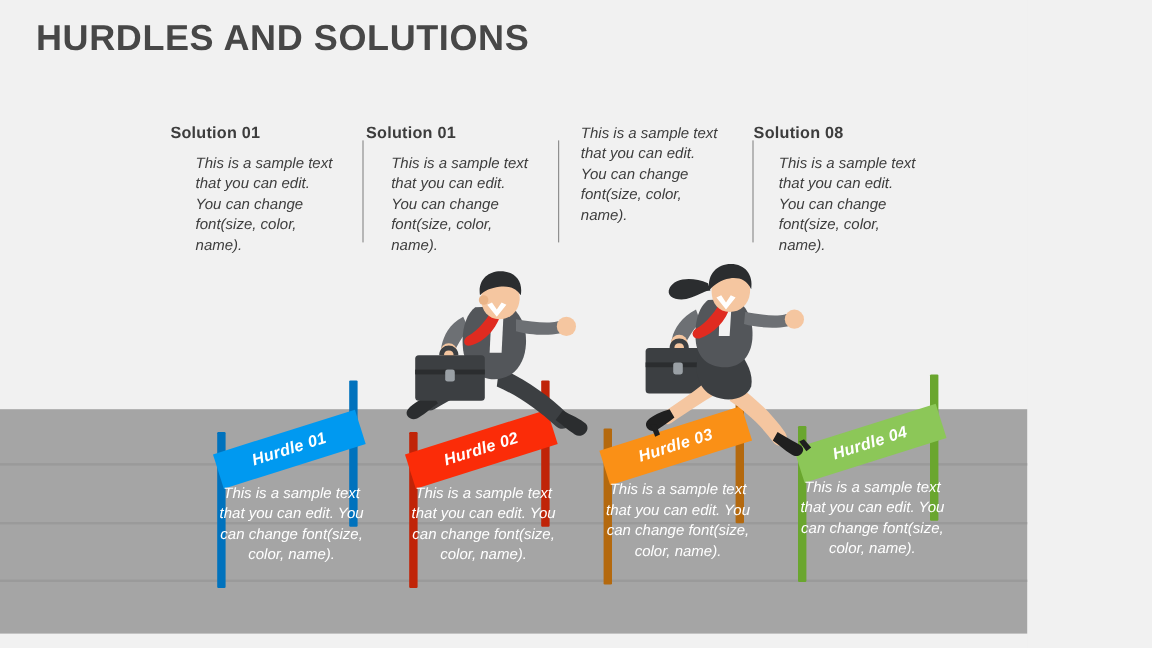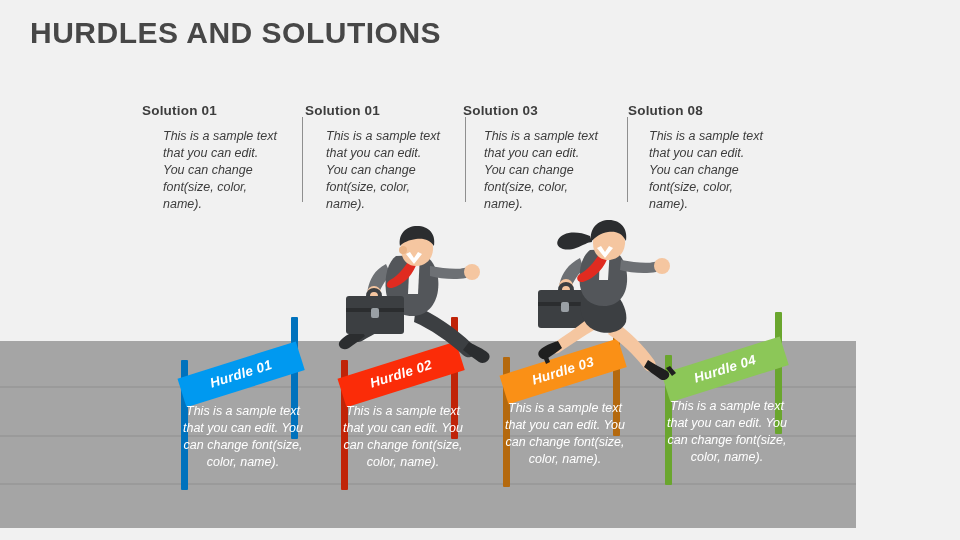--- a/index.html
+++ b/index.html
@@ -145,21 +145,20 @@
 
   <div class="solution-col" style="left:142px;">
     <div class="solution-title">Solution 01</div>
     <div class="solution-body">This is a sample text that you can edit. You can change font(size, color, name).</div>
   </div>
   <div class="solution-col" style="left:305px;">
     <div class="solution-title">Solution 01</div>
     <div class="solution-body">This is a sample text that you can edit. You can change font(size, color, name).</div>
   </div>
   <div class="solution-col" style="left:463px;">
-    <div class="solution-title">Solution 03</div>
     <div class="solution-body">This is a sample text that you can edit. You can change font(size, color, name).</div>
   </div>
   <div class="solution-col" style="left:628px;">
     <div class="solution-title">Solution 08</div>
     <div class="solution-body">This is a sample text that you can edit. You can change font(size, color, name).</div>
   </div>
 
   <div class="hurdle-group" style="left:181px; top:317px; width:122px; height:175px;">
     <div class="post post-left" style="top:43px;  height:130px; background:#0072bd;"></div>
     <div class="post post-right" style="left:110px; top:0px; height:122px; background:#0072bd;"></div>

